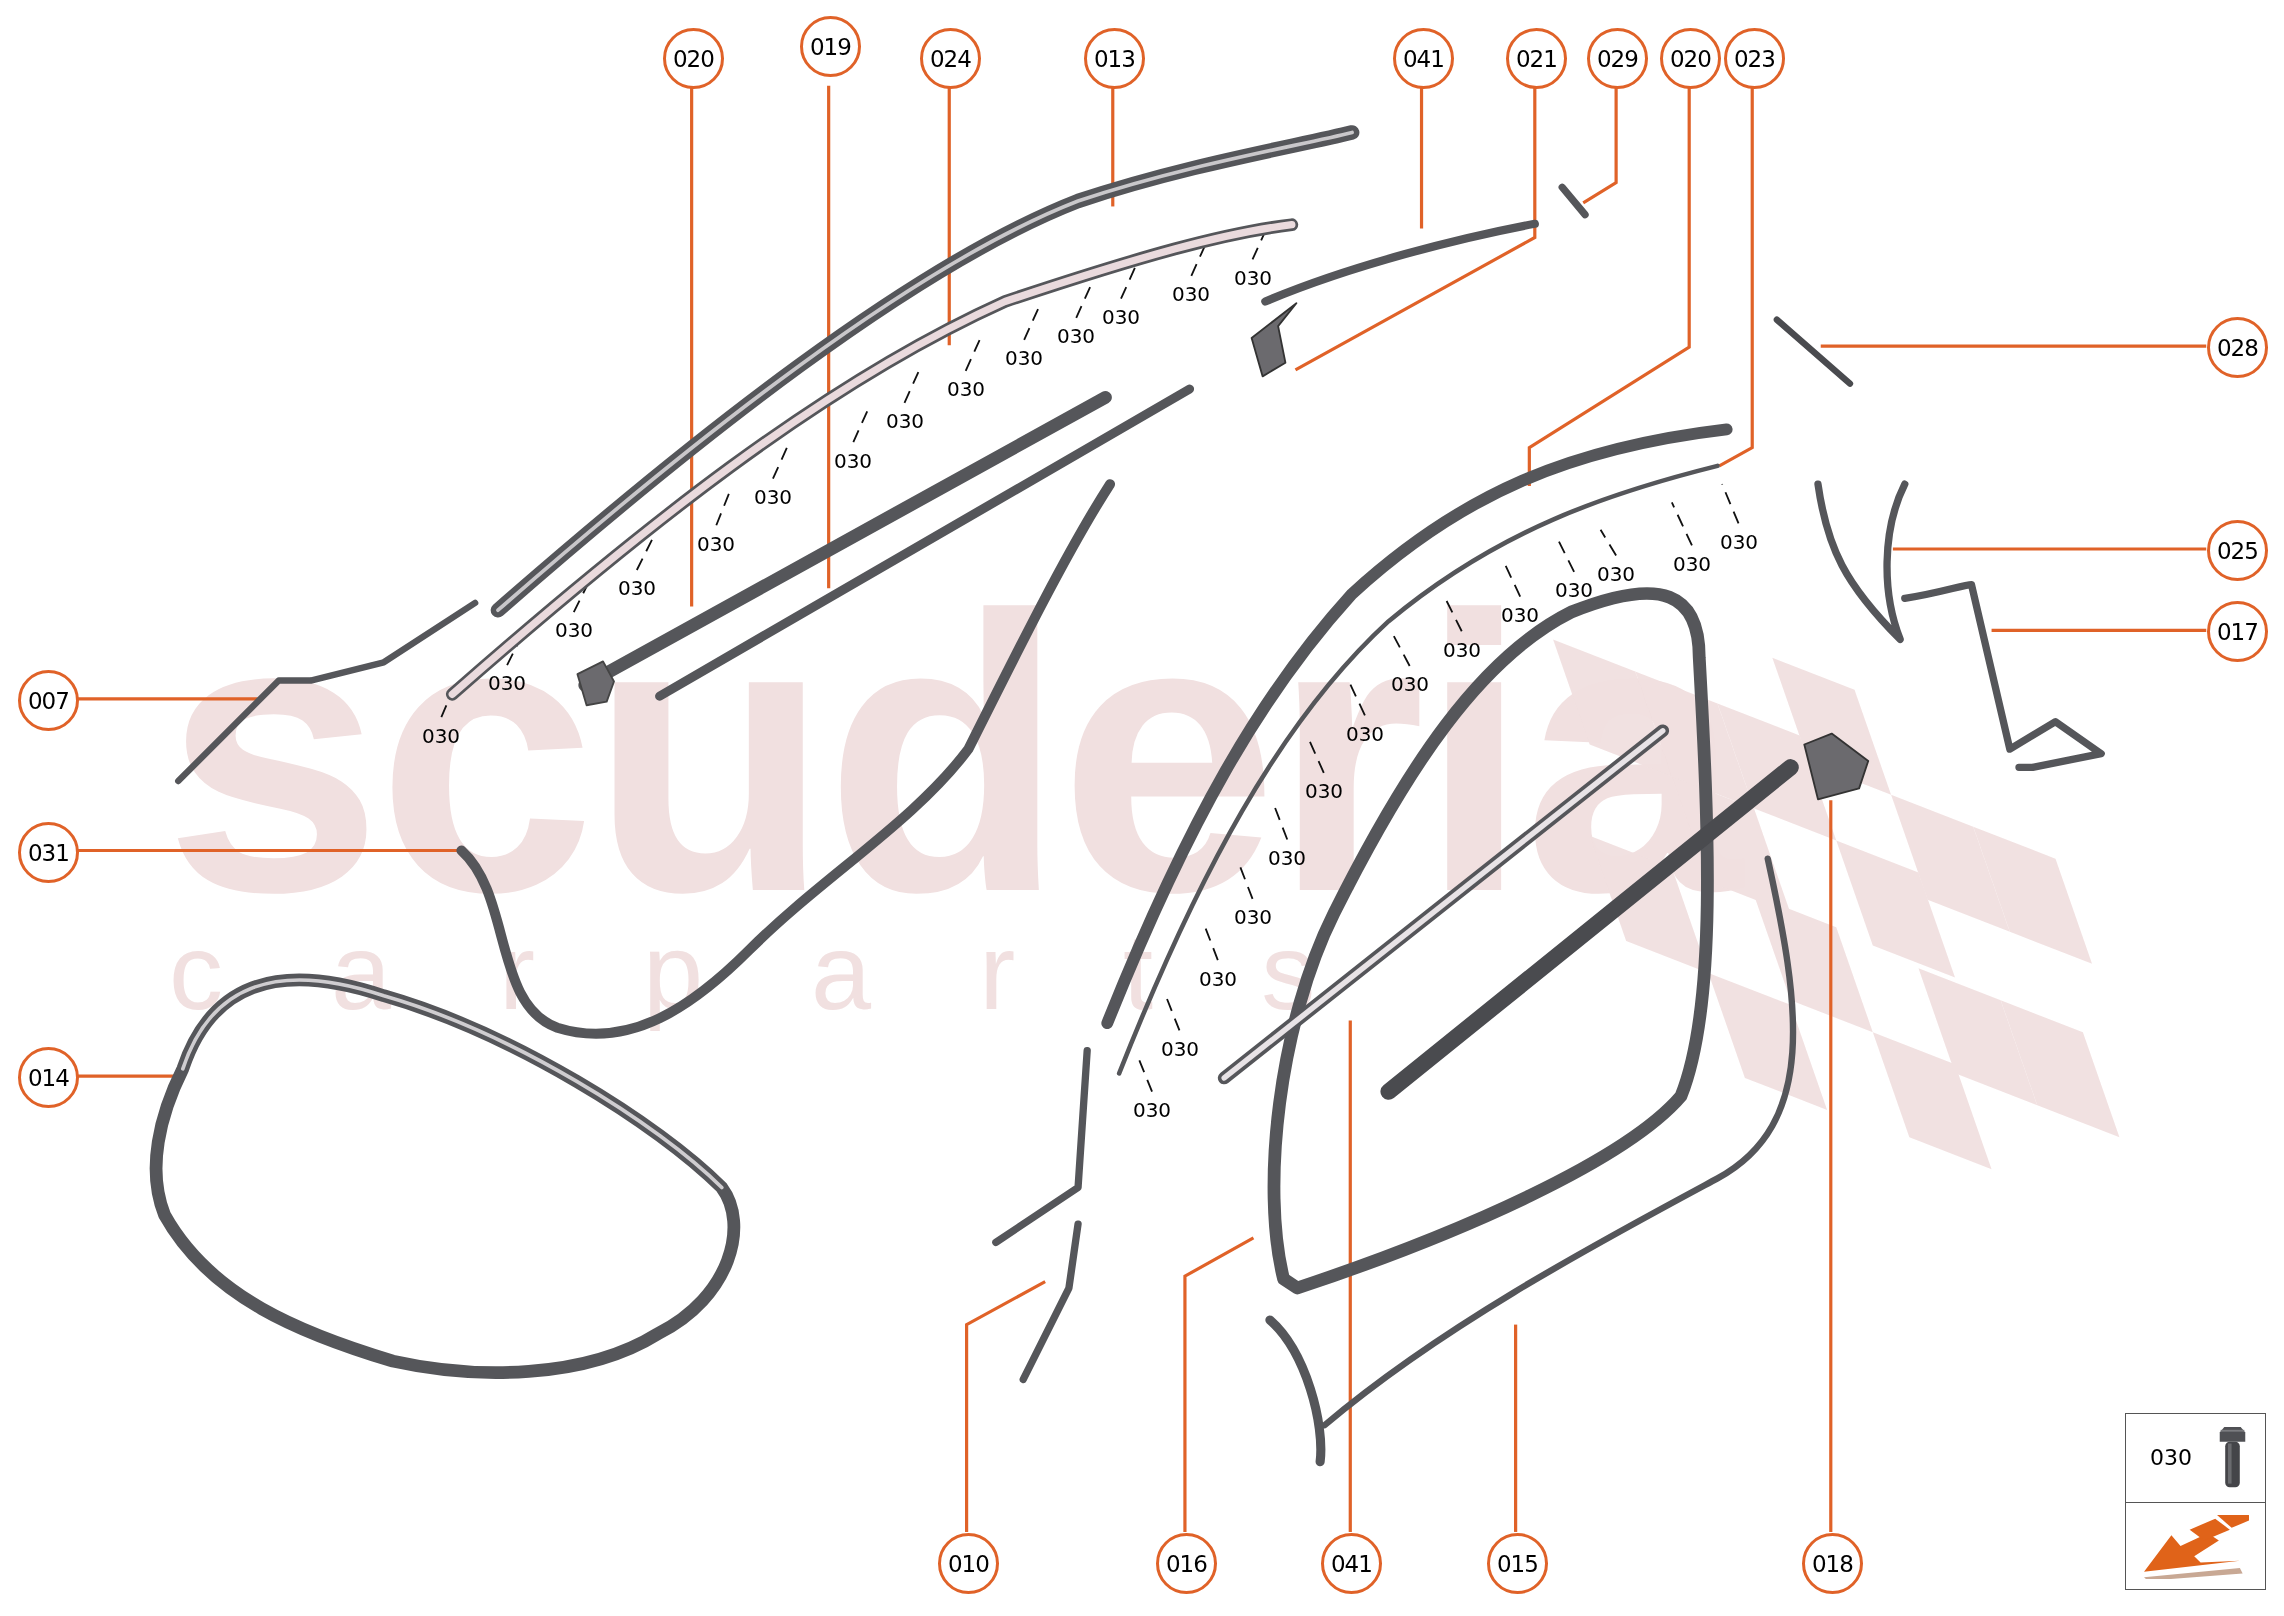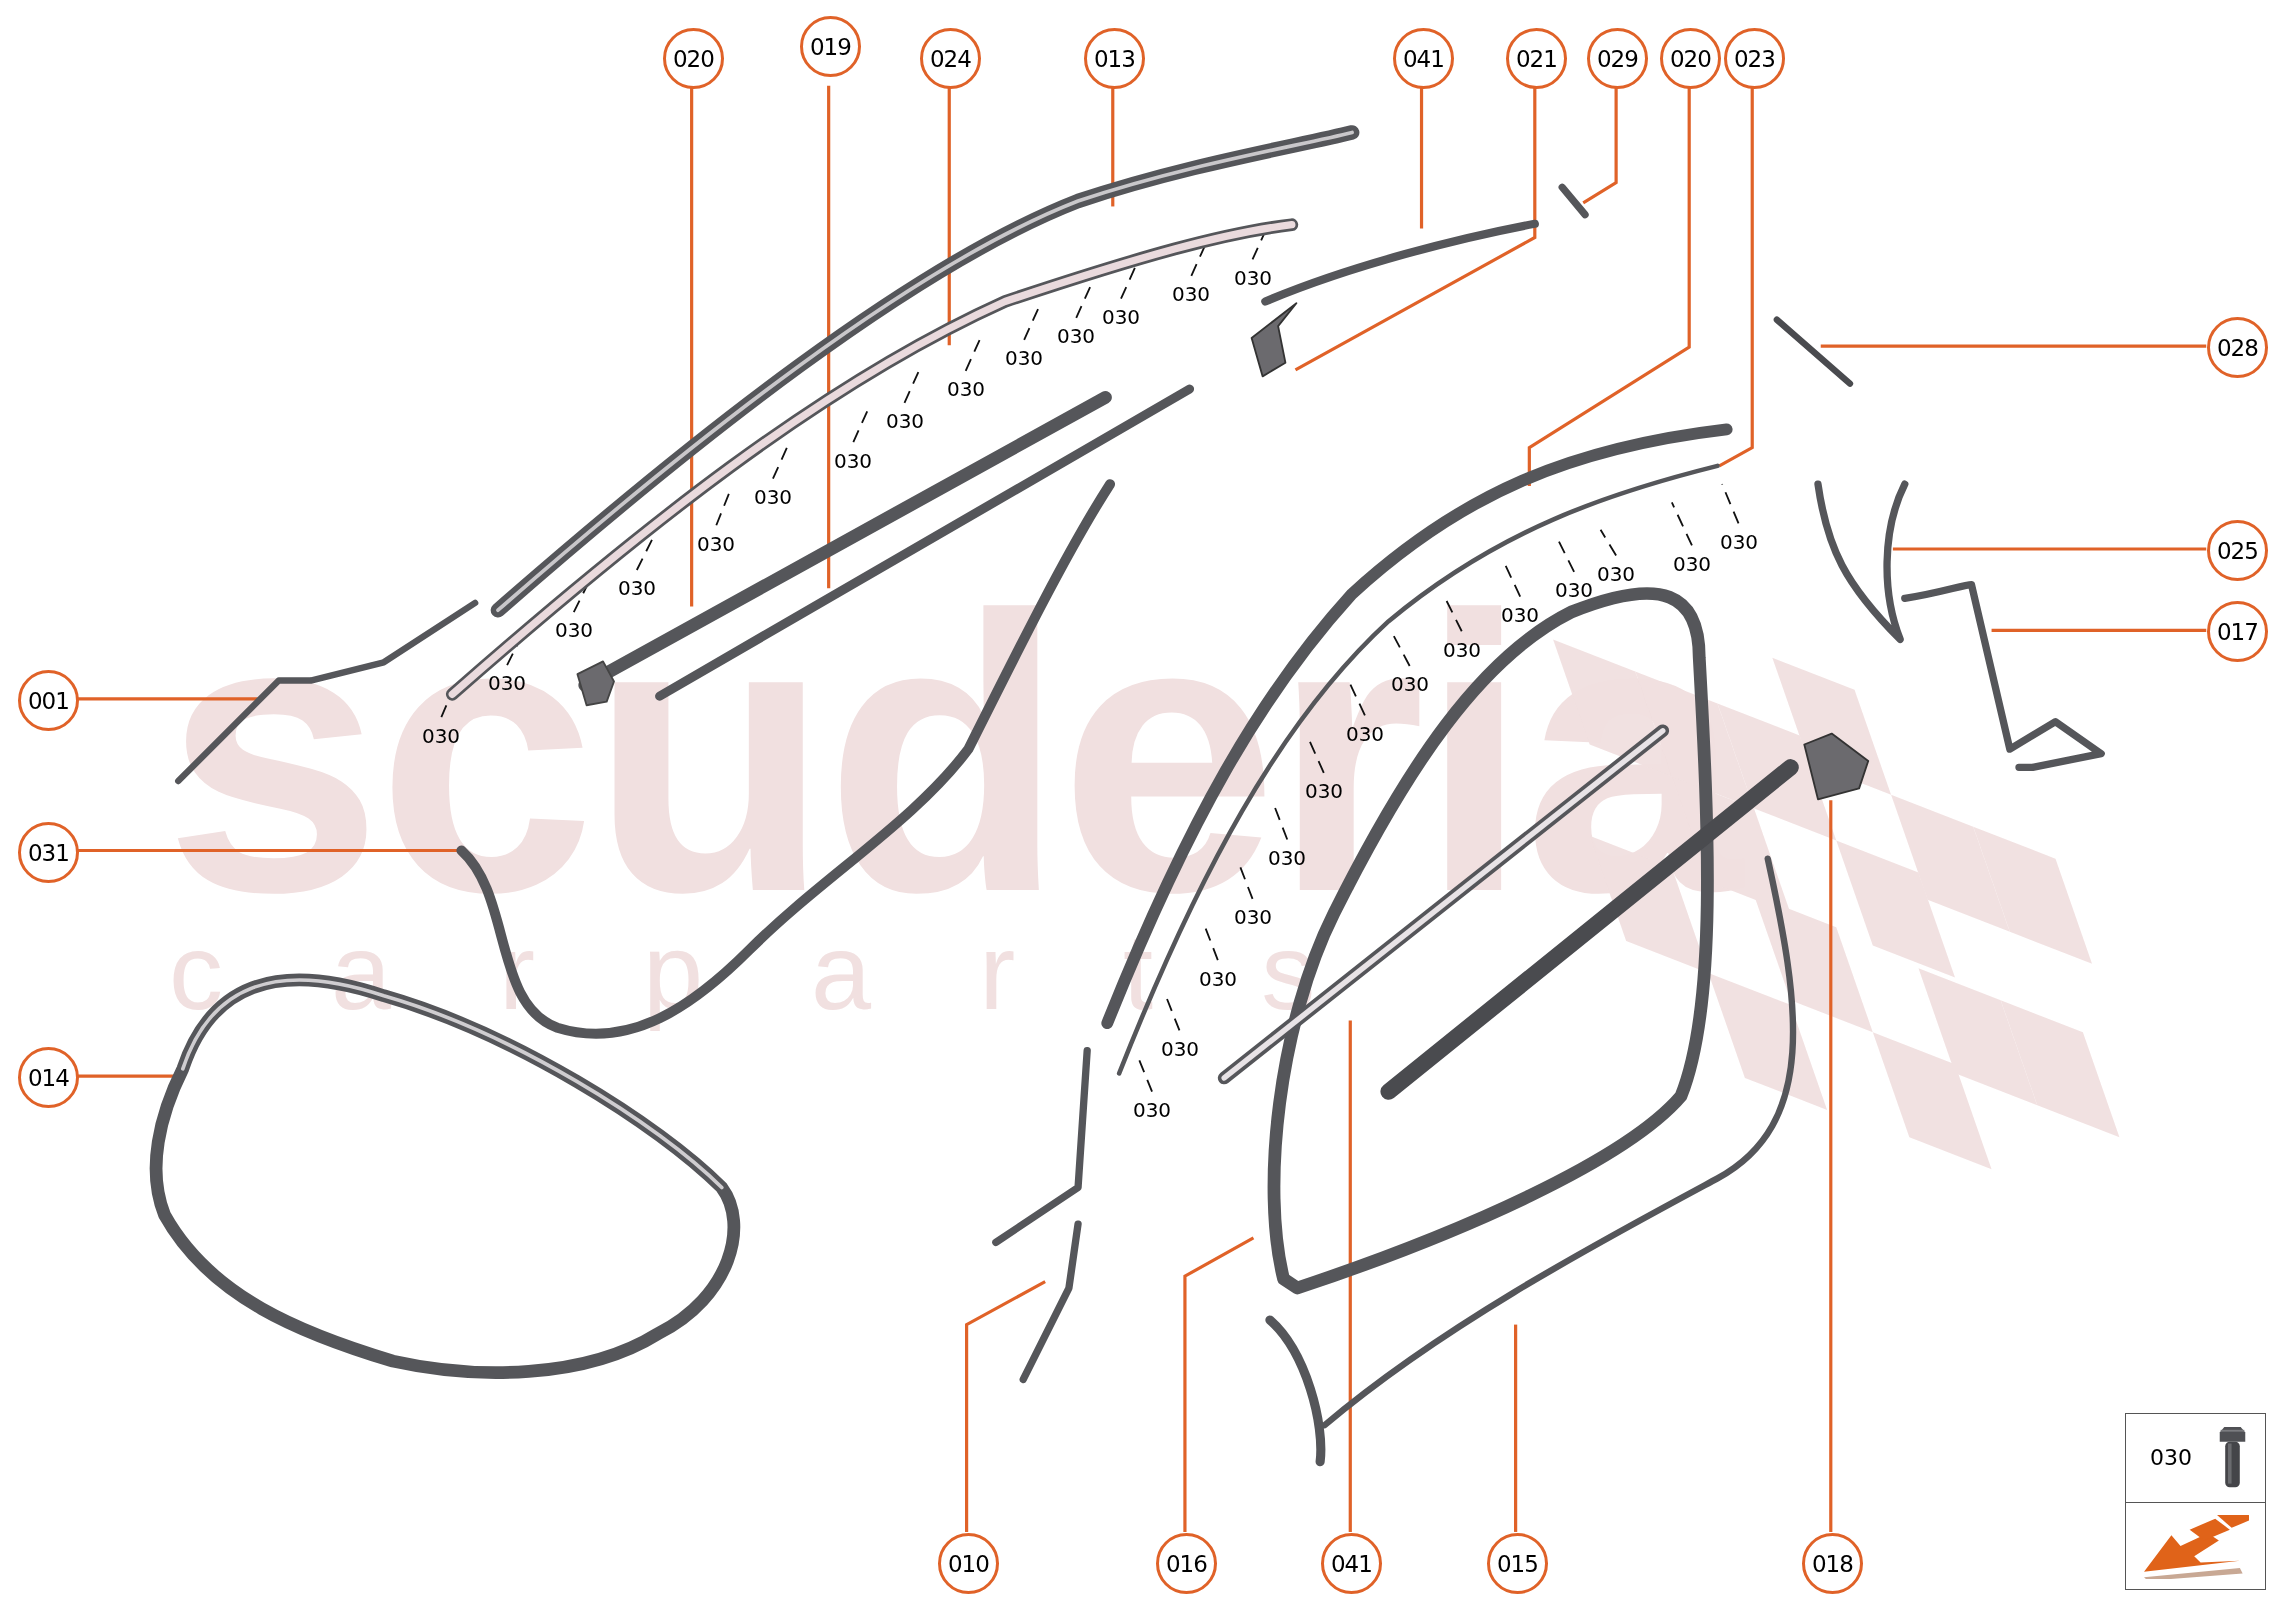--- a/index.html
+++ b/index.html
@@ -151,21 +151,21 @@
       <div class="callout" style="left: 949px; top: 57px; text-align: center;">024</div>
       <div class="callout" style="left: 1113px; top: 57px;">013</div>
       <div class="callout" style="left: 1422px; top: 57px;">041</div>
       <div class="callout" style="left: 1535px; top: 57px;">021</div>
       <div class="callout" style="left: 1616px; top: 57px;">029</div>
       <div class="callout" style="left: 1689px; top: 57px;">020</div>
       <div class="callout" style="left: 1753px; top: 57px;">023</div>
       <div class="callout" style="left: 2236px; top: 346px;">028</div>
       <div class="callout" style="left: 2236px; top: 549px;">025</div>
       <div class="callout" style="left: 2236px; top: 630px;">017</div>
-      <div class="callout" style="left: 47px; top: 699px;">001</div>
+      <div class="callout" style="left: 47px; top: 699px;">007</div>
       <div class="callout" style="left: 47px; top: 851px;">031</div>
       <div class="callout" style="left: 47px; top: 1076px;">014</div>
       <div class="callout" style="left: 967px; top: 1562px;">010</div>
       <div class="callout" style="left: 1185px; top: 1562px; text-align: center;">016</div>
       <div class="callout" style="left: 1350px; top: 1562px;">041</div>
       <div class="callout" style="left: 1516px; top: 1562px;">015</div>
       <div class="callout" style="left: 1831px; top: 1562px;">018</div>
     </div>
 
   <div id="refs">

